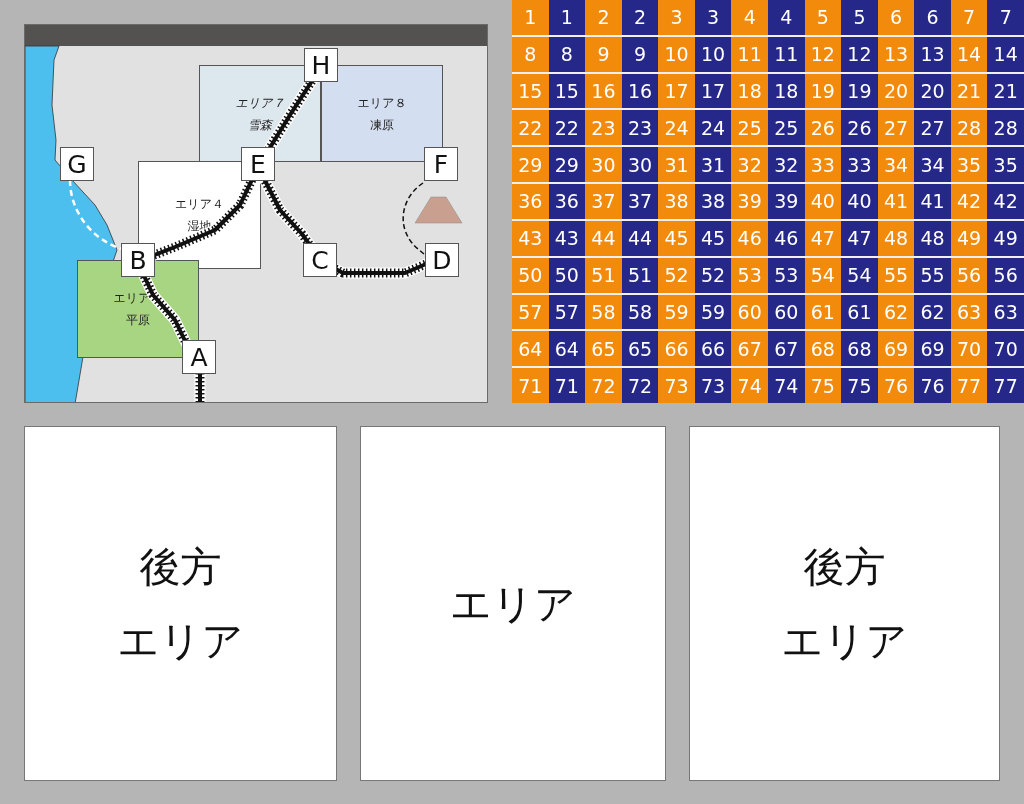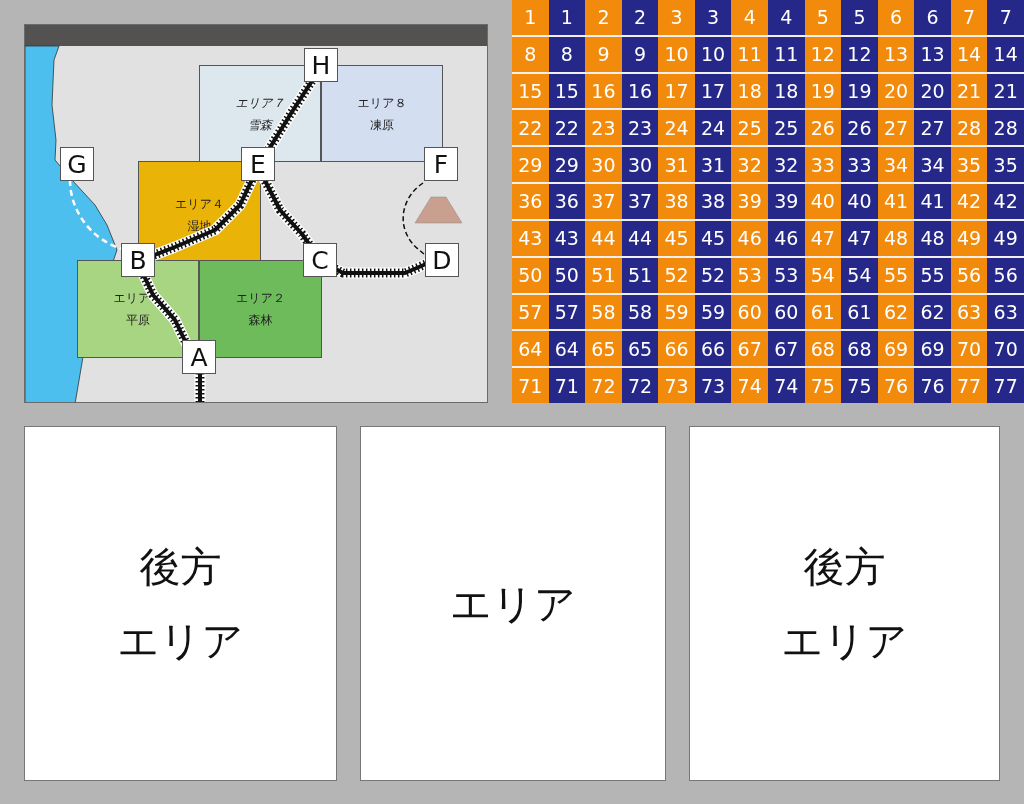--- a/index.html
+++ b/index.html
@@ -25,31 +25,27 @@
   </svg>
 
   <div class="area" style="left: 174px; top: 40px; width: 122px; height: 97px; background: rgb(221, 231, 238); font-style: italic;">
     <span>エリア７</span>
     <span>雪森</span>
   </div>
   <div class="area" style="left: 296px; top: 40px; width: 122px; height: 97px; background: rgb(211, 222, 240);">
     <span>エリア８</span>
     <span>凍原</span>
   </div>
-  <div class="area" style="left: 113px; top: 136px; width: 123px; height: 108px; background: #eab308;">
+  <div class="area" style="left: 113px; top: 136px; width: 123px; height: 108px; background: #ffffff;">
     <span>エリア４</span>
     <span>湿地</span>
   </div>
   <div class="area" style="left: 52px; top: 235px; width: 122px; height: 98px; background: rgb(168, 213, 130);">
     <span>エリア１</span>
     <span>平原</span>
-  </div>
-  <div class="area" style="left: 174px; top: 235px; width: 123px; height: 98px; background: rgb(109, 187, 90);">
-    <span>エリア２</span>
-    <span>森林</span>
   </div>
 
   <svg width="464" height="379" viewBox="0 0 464 379" style="pointer-events:none;">
     <defs>
       <pattern id="ties" width="4" height="4" patternUnits="userSpaceOnUse"></pattern>
     </defs>
 
     <g fill="none" stroke="#fff" stroke-width="11" stroke-linejoin="round">
       <path d="M114,240 L128,270 L150,295 L161,318 L175,333"></path>
       <path d="M114,236 L150,222 L190,205 L215,180 L233,142"></path>

